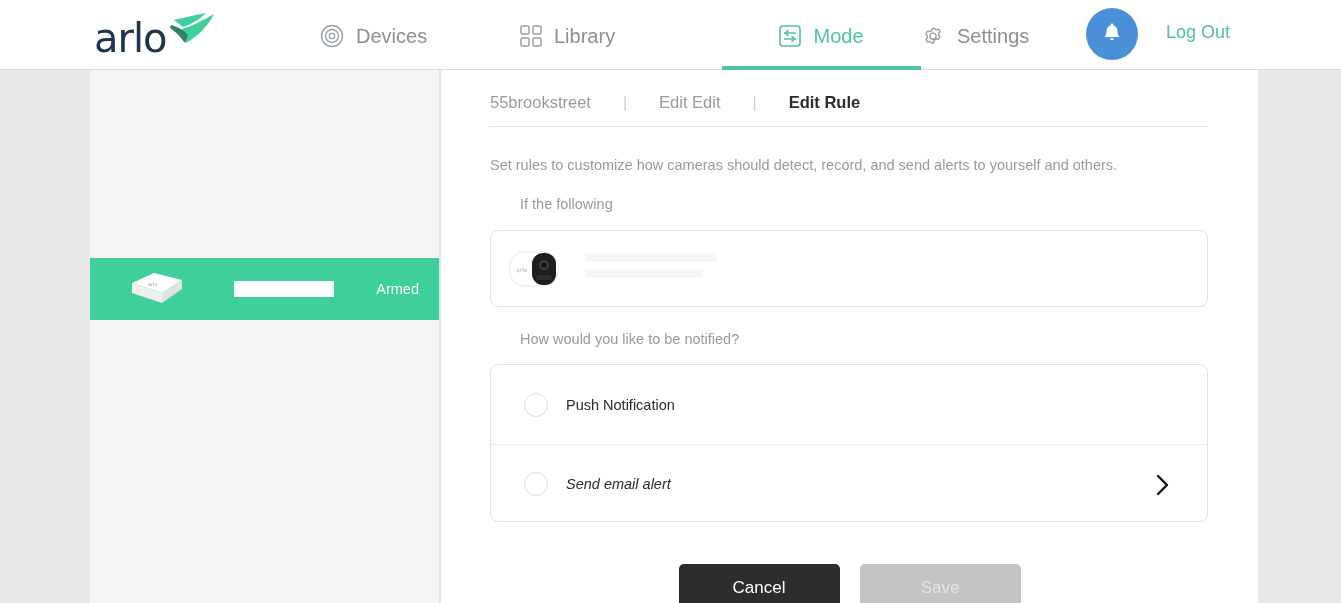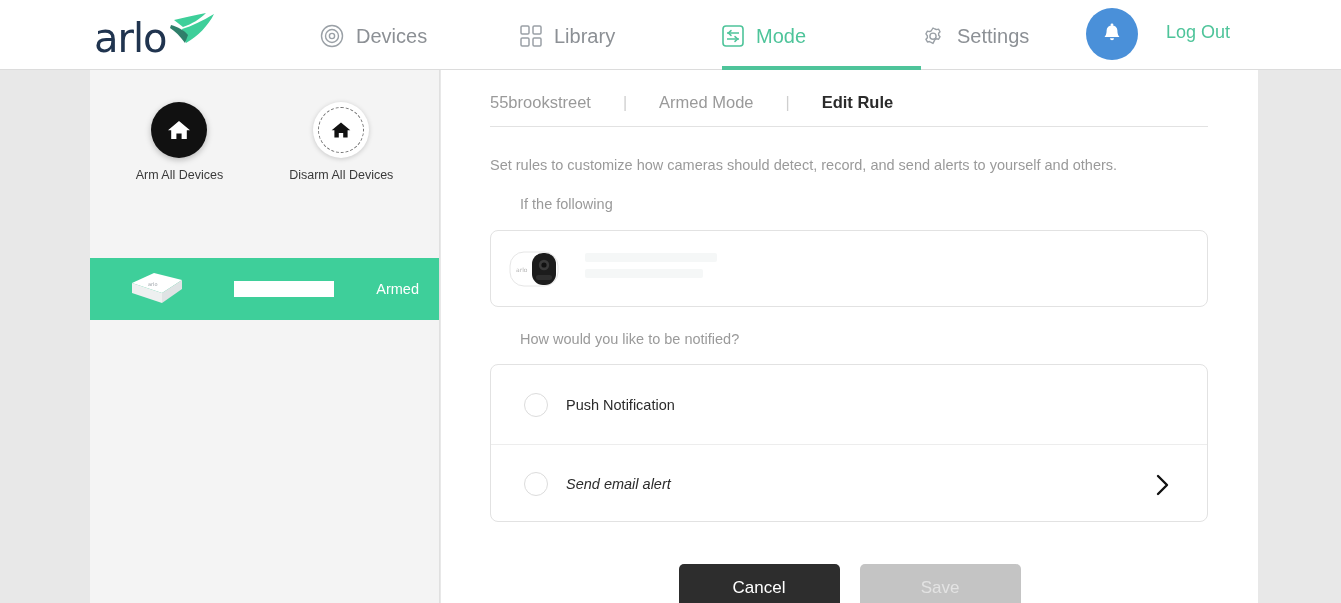--- a/index.html
+++ b/index.html
@@ -37,21 +37,21 @@
     cursor: pointer;
   }
   .nav-item .nav-label { font-size: 20px; color: #8c9095; }
   .nav-item.active .nav-label { color: #4ec49a; }
   .nav-underline {
     position: absolute; bottom: 0; left: 0; right: 0;
     height: 4px; background: #4ec49a;
   }
   .nav-devices { left: 0px; }
   .nav-library { left: 200px; }
-  .nav-mode    { left: 402px; width: 199px; justify-content: flex-start; padding-left: 0;}
+  .nav-mode    { left: 402px; width: 199px; justify-content: center; padding-left: 0;}
   .nav-settings{ left: 601px; }
 
   .bell {
     position: absolute; left: 1086px; top: 8px;
     width: 52px; height: 52px; border-radius: 50%;
     background: #4a90d9;
     display: flex; align-items: center; justify-content: center;
     cursor: pointer;
   }
   .logout {
@@ -272,40 +272,20 @@
   </div>
 
   <div class="logout">Log Out</div>
 </div>
 
 <div class="gutter-left"></div>
 <div class="gutter-right"></div>
 
 <div class="sidebar">
 
-  <div class="mode-buttons">
-
-    <div class="mode-btn">
-      <div class="mode-circle armed">
-        <svg width="26" height="26" viewBox="0 0 26 26">
-          <path d="M13 4 L24 13.2 h-3.2 V22 h-5.2 v-5.6 h-5.2 V22 H5.2 v-8.8 H2 Z" fill="#ffffff"></path>
-        </svg>
-      </div>
-      <div class="mode-label">Arm All Devices</div>
-    </div>
-
-    <div class="mode-btn">
-      <div class="mode-circle disarmed">
-        <svg width="22" height="22" viewBox="0 0 26 26" style="position:relative;z-index:2;">
-          <path d="M13 4 L24 13.2 h-3.2 V22 h-5.2 v-5.6 h-5.2 V22 H5.2 v-8.8 H2 Z" fill="#111111"></path>
-        </svg>
-      </div>
-      <div class="mode-label">Disarm All Devices</div>
-    </div>
-  </div>
 
   <div class="my-devices">My Devices</div>
 
   <div class="device-row">
     <div class="device-thumb">
       <svg width="58" height="42" viewBox="0 0 58 42">
         <path d="M4 14 L26 4 L54 11 L34 24 Z" fill="#ffffff"></path>
         <path d="M4 14 L34 24 L34 34 L4 24 Z" fill="#eef0f0"></path>
         <path d="M34 24 L54 11 L54 20 L34 34 Z" fill="#dfe3e4"></path>
         <text x="20" y="17" font-size="5" fill="#9aa0a6" font-family="DejaVu Sans, sans-serif">arlo</text>
@@ -314,21 +294,21 @@
     <div class="device-name-redacted"></div>
     <div class="device-status">Armed</div>
   </div>
 </div>
 
 <div class="main">
 
   <div class="breadcrumb">
     <span class="crumb">55brookstreet</span>
     <span class="crumb-sep">|</span>
-    <span class="crumb">Armed Mode</span>
+    <span class="crumb">Edit Edit</span>
     <span class="crumb-sep">|</span>
     <span class="crumb current">Edit Rule</span>
   </div>
 
   <div class="divider"></div>
 
   <div class="intro">Set rules to customize how cameras should detect, record, and send alerts to yourself and others.</div>
 
   <div class="section-label label-if">If the following</div>
 

